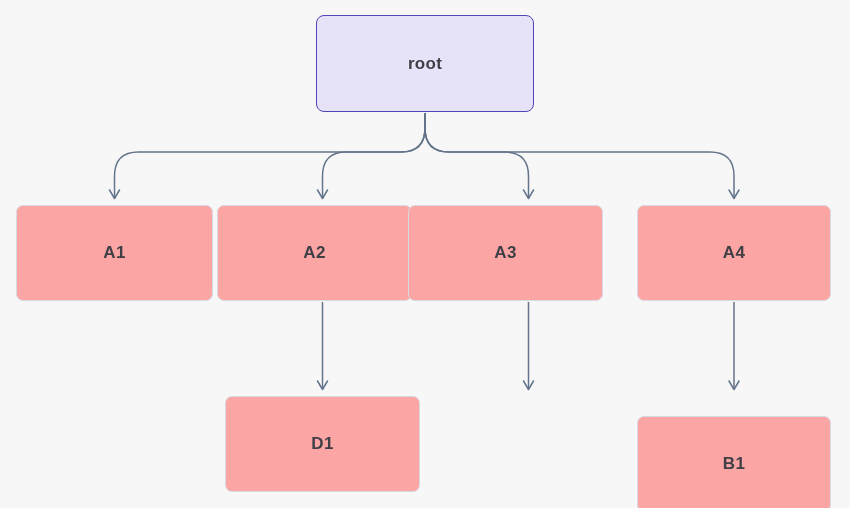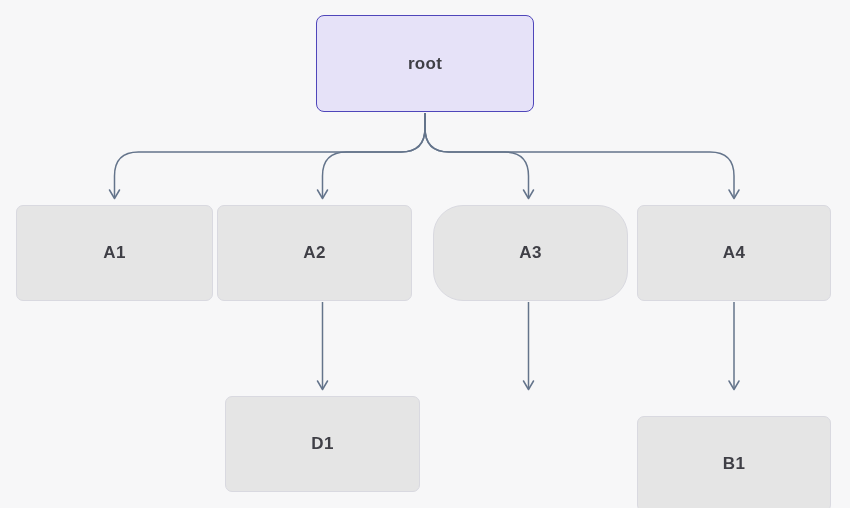--- a/index.html
+++ b/index.html
@@ -32,38 +32,38 @@
     stroke-width: 1.5;
     stroke-linecap: round;
     stroke-linejoin: round;
   }
   .node {
     position: absolute;
     display: flex;
     align-items: center;
     justify-content: center;
     box-sizing: border-box;
-    background: #e5e5e5;
+    background: #fca5a5;
     border: 1px solid #d9d9e0;
     border-radius: 7px;
     color: #3f3f46;
     font-size: 17px;
     font-weight: 600;
     letter-spacing: 0.3px;
     cursor: pointer;
   }
   .node.root-node {
     background: #e6e2f8;
     border: 1.5px solid #4f46ba;
     border-radius: 8px;
   }
   .n-root { left: 316px; top: 15px;  width: 218px; height: 97px; }
   .n-a1   { left: 16px;  top: 205px; width: 197px; height: 96px; }
   .n-a2   { left: 217px; top: 205px; width: 195px; height: 96px; }
-  .n-a3   { left: 433px; top: 205px; width: 195px; height: 96px; border-radius: 30px; }
+  .n-a3   { left: 408px; top: 205px; width: 195px; height: 96px; }
   .n-a4   { left: 637px; top: 205px; width: 194px; height: 96px; justify-content: center; }
   .n-d1   { left: 225px; top: 396px; width: 195px; height: 96px; }
   .n-c1   { left: 431px; top: 396px; width: 195px; height: 96px; }
   .n-b1   { left: 637px; top: 416px; width: 194px; height: 96px; }
 </style>
 </head>
 <body>
 
 <div class="canvas">
 

